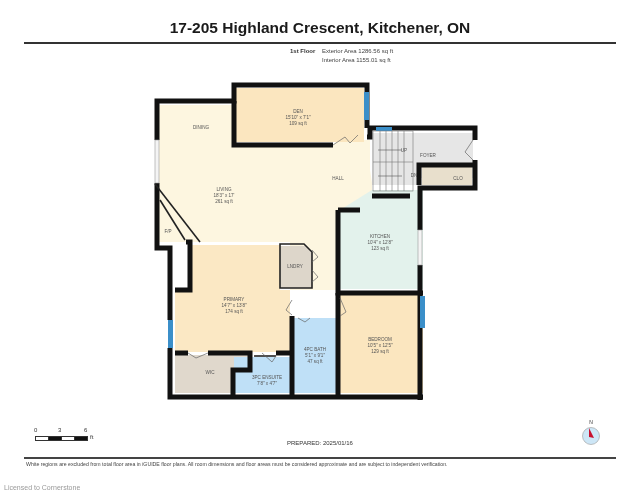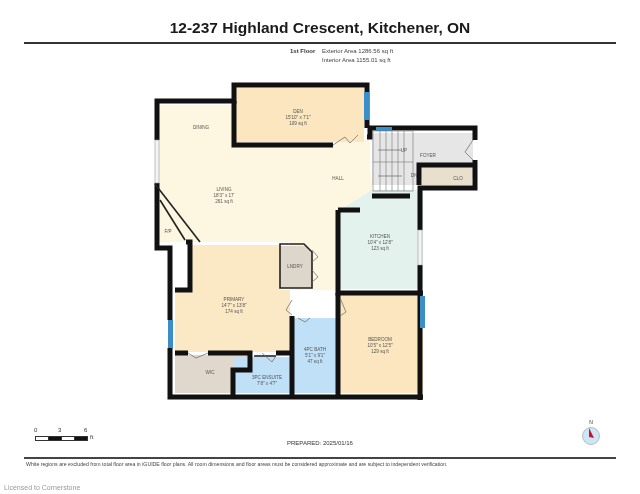--- a/index.html
+++ b/index.html
@@ -15,21 +15,21 @@
   .disclaimer { position: absolute; left: 26px; top: 461px; font-size: 5.2px; color: #444; white-space: nowrap; }
   .license { position: absolute; left: 4px; top: 484px; font-size: 7px; color: #999; }
   .scale { position: absolute; left: 32px; top: 427px; width: 80px; height: 20px; }
   .scale-num { position: absolute; top: 0; font-size: 6px; color: #333; }
   .scale-bar { position: absolute; top: 9px; height: 2.5px; border: 0.6px solid #333; }
   .compass { position: absolute; left: 579px; top: 418px; width: 24px; height: 30px; }
 </style>
 </head>
 <body>
 
-<div class="title">12-237 Highland Crescent, Kitchener, ON</div>
+<div class="title">17-205 Highland Crescent, Kitchener, ON</div>
 <div class="title-rule"></div>
 <div class="floor-label">1st Floor</div>
 <div class="area-line" style="top:48px">Exterior Area 1286.56 sq ft</div>
 <div class="area-line" style="top:57px">Interior Area 1155.01 sq ft</div>
 
 <svg class="plan" viewBox="0 0 640 494" xmlns="http://www.w3.org/2000/svg">
 
   <polygon points="157,105 232,105 232,145 333,145 338,140 370,140 370,170 372,183 372,210 338,210 338,290 290,290 290,242 190,242 157,242" fill="#fdf6e0"></polygon>
 
   <rect x="236" y="88" width="128" height="54" fill="#fbe6bf"></rect>

